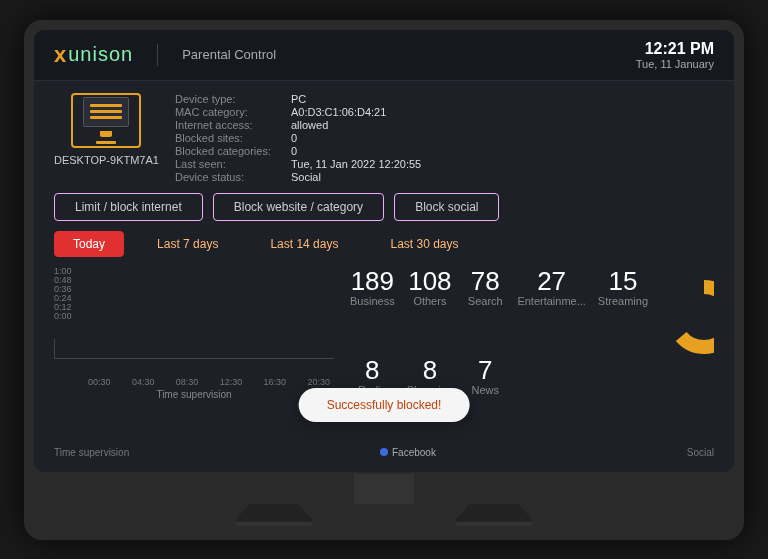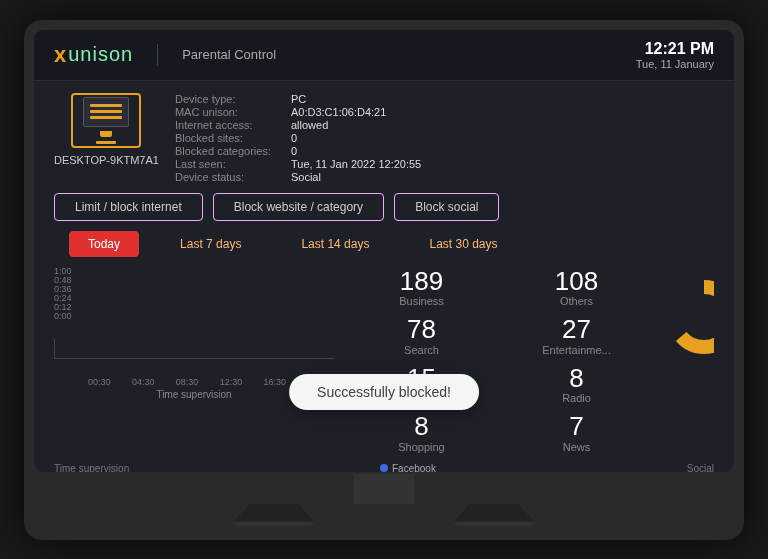--- a/index.html
+++ b/index.html
@@ -252,23 +252,22 @@
       color: #cccccc;
       padding: 6px 20px;
       border-radius: 4px;
       font-size: 12px;
       cursor: pointer;
     }
 
     
     .time-tabs {
       display: flex;
-      gap: 22px;
-      align-items: center;
-      margin-left: 15px;
+      gap: 14px;
+      align-items: center;
     }
 
     .time-tab {
       padding: 5px 18px;
       border-radius: 4px;
       font-size: 12px;
       cursor: pointer;
       border: 1px solid transparent;
       color: #cccccc;
       background: transparent;
@@ -319,21 +318,21 @@
       color: #888;
       font-size: 10px;
       text-align: center;
       margin-top: 2px;
     }
 
     
     .stats-area {
       flex: 1;
       display: grid;
-      grid-template-columns: repeat(2, 1fr);
+      grid-template-columns: repeat(5, 1fr);
       grid-template-rows: repeat(2, 1fr);
       gap: 8px 12px;
       align-content: center;
     }
 
     .stat-item {
       display: flex;
       flex-direction: column;
       align-items: center;
     }
@@ -378,28 +377,28 @@
     }
 
     .legend-text {
       color: #aaa;
       font-size: 10px;
     }
 
     
     .toast {
       position: absolute;
-      bottom: 62px;
+      bottom: 50px;
       left: 50%;
       transform: translateX(-50%);
       background: #f5f5f5;
-      color: #404040;
+      color: #c2410c;
       padding: 10px 28px;
       border-radius: 24px;
-      font-size: 14px;
+      font-size: 12px;
       font-weight: 500;
       box-shadow: 0 4px 16px rgba(0,0,0,0.3);
       white-space: nowrap;
     }
   </style>
 </head>
 <body>
 
 <div class="tv-outer">
   <div class="tv-screen">
@@ -431,21 +430,21 @@
                 <div class="monitor-line"></div>
               </div>
               <div class="monitor-stand-small"></div>
               <div class="monitor-base-small"></div>
             </div>
             <span class="device-name">DESKTOP-9KTM7A1</span>
           </div>
           <div class="device-details">
             <span class="detail-label">Device type:</span>
             <span class="detail-value">PC</span>
-            <span class="detail-label">MAC unison:</span>
+            <span class="detail-label">MAC category:</span>
             <span class="detail-value">A0:D3:C1:06:D4:21</span>
             <span class="detail-label">Internet access:</span>
             <span class="detail-value">allowed</span>
             <span class="detail-label">Blocked sites:</span>
             <span class="detail-value">0</span>
             <span class="detail-label">Blocked categories:</span>
             <span class="detail-value">0</span>
             <span class="detail-label">Last seen:</span>
             <span class="detail-value">Tue, 11 Jan 2022 12:20:55</span>
             <span class="detail-label">Device status:</span>

